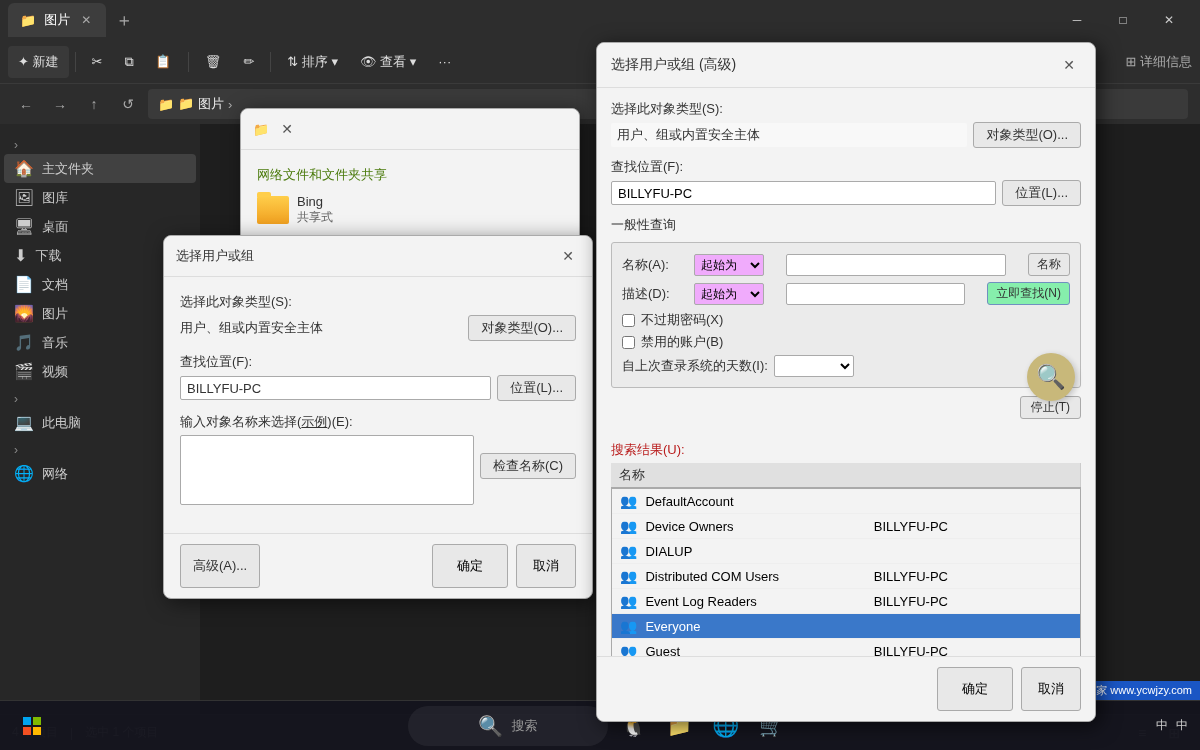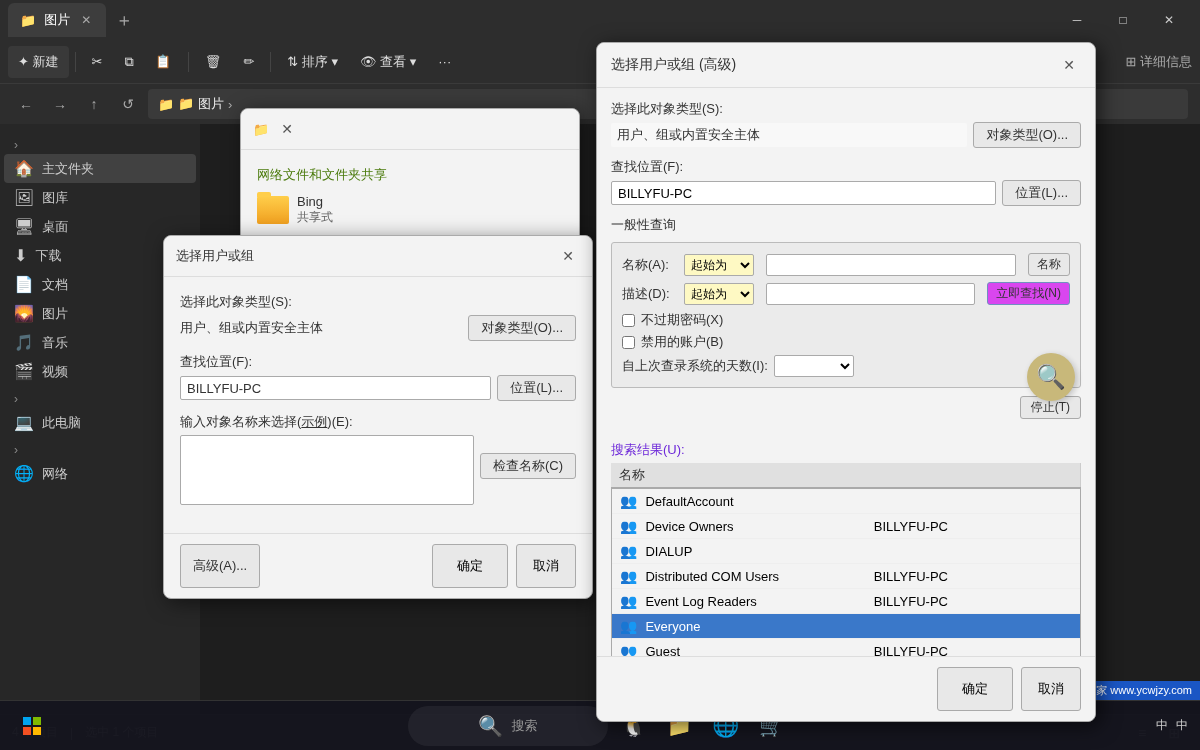--- a/index.html
+++ b/index.html
@@ -451,27 +451,27 @@
     .general-query-section {
       border: 1px solid #bbb;
       border-radius: 3px;
       padding: 10px;
       margin-bottom: 8px;
       background: #ebebeb;
     }
     .query-row {
       display: flex;
       align-items: center;
-      gap: 12px;
+      gap: 22px;
       margin-bottom: 6px;
     }
     .query-label { width: 50px; font-size: 13px; color: #333; }
     .query-select {
       width: 70px; height: 22px;
-      background: #fef9c3; border: 1px solid #aaa; border-radius: 2px;
+      background: #f0abfc; border: 1px solid #aaa; border-radius: 2px;
       font-size: 12px; padding: 0 2px;
     }
     .query-input {
       flex: 1; height: 22px;
       background: #fff; border: 1px solid #aaa; border-radius: 2px;
       padding: 0 4px; font-size: 12px;
     }
     .checkbox-row {
       display: flex; align-items: center; gap: 6px;
       margin-bottom: 4px; font-size: 13px; color: #333;
@@ -494,21 +494,21 @@
       position: absolute;
       bottom: 0; left: 0; right: 0;
       background: #f3f3f3;
       border-radius: 0 0 8px 8px;
     }
 
     
     .results-section {
       margin: 4px 14px 10px;
     }
-    .results-label { font-size: 13px; color: #6d28d9; margin-bottom: 4px; }
+    .results-label { font-size: 13px; color: #b91c1c; margin-bottom: 4px; }
     .results-header {
       display: flex;
       background: #e0e0e0;
       border-bottom: 1px solid #aaa;
       font-size: 13px;
       color: #333;
     }
     .results-header .col-name {
       flex: 1.2; padding: 3px 8px;
       border-right: 1px solid #ccc;
@@ -793,21 +793,21 @@
         </select>
         <input class="query-input" style="">
         <button class="adv-btn" style="margin-left:auto;padding:2px 8px;font-size:12px;">名称</button>
       </div>
       <div class="query-row">
         <span class="query-label">描述(D):</span>
         <select class="query-select">
           <option>起始为</option>
         </select>
         <input class="query-input" style="">
-        <button class="adv-btn primary" style="margin-left:auto;padding:2px 8px;font-size:12px;background:#d946ef;border-color:#7090c0;font-weight:500;">立即查找(N)</button>
+        <button class="adv-btn primary" style="margin-left:auto;padding:2px 8px;font-size:12px;background:#86efac;border-color:#7090c0;font-weight:500;">立即查找(N)</button>
       </div>
       <div class="checkbox-row">
         <input type="checkbox" style="">
         <span>不过期密码(X)</span>
       </div>
       <div class="checkbox-row">
         <input type="checkbox" style="">
         <span>禁用的账户(B)</span>
       </div>
       <div class="days-row">

